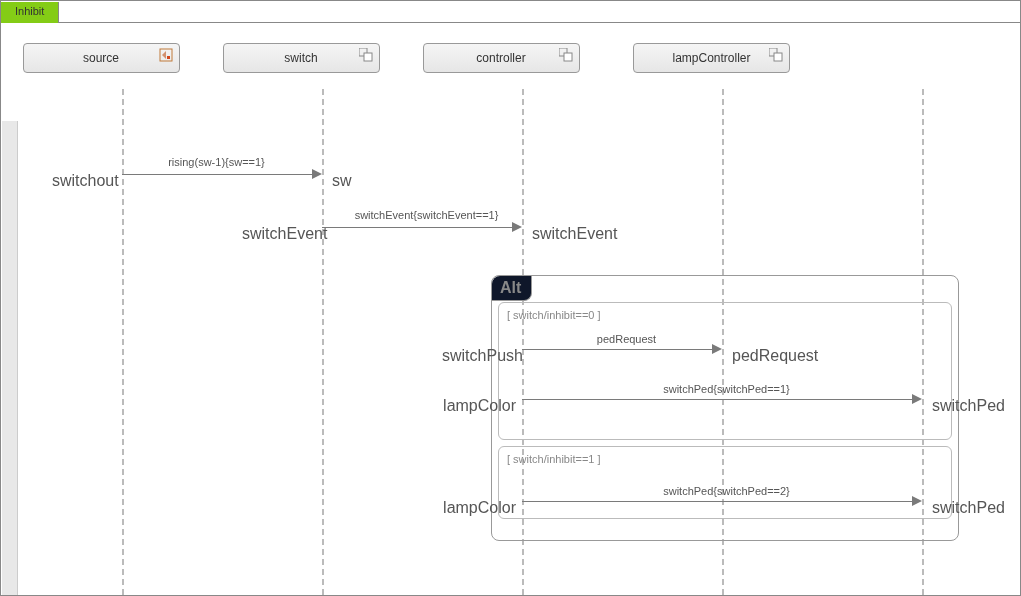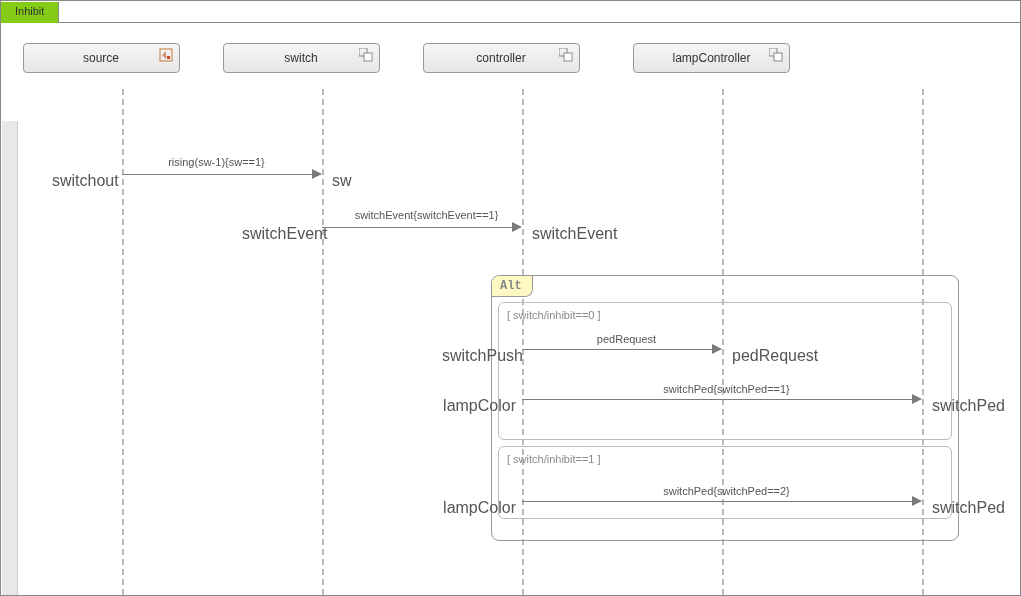--- a/index.html
+++ b/index.html
@@ -20,21 +20,21 @@
 .ll-3 { left: 521px; }
 .ll-4 { left: 721px; }
 .ll-5 { left: 921px; }
 .msg { position: absolute; z-index: 3; }
 .msg-line { position: absolute; height: 0; border-top: 1.5px solid #7a7a7a; }
 .arrowhead { position: absolute; width: 0; height: 0; border-top: 5px solid transparent; border-bottom: 5px solid transparent; border-left: 10px solid #7a7a7a; transform: translateY(-5px); }
 .msg-label-center { position:absolute; transform: translateX(-50%); text-align:center; color:#555; font-size:11px; white-space:nowrap;padding-left:9px; }
 .msg-label-left { position:absolute; text-align:right; color:#555; font-size:16px; white-space:nowrap; }
 .msg-label-right { position:absolute; text-align:left; color:#555; font-size:16px; white-space:nowrap; }
 .alt-box { position:absolute; border:1px solid #999; border-radius:8px; z-index:2; }
-.alt-title-box { position:absolute; left:0; top:0; background:#fef9c3; border:1px solid #999; border-top-width:0; border-left-width:0; border-radius:8px 0 0 0; border-bottom-right-radius: 8px; padding:3px 10px 3px 8px; font-weight:bold; color:#888; font-size:12px;font-family:Liberation Mono, monospace; }
+.alt-title-box { position:absolute; left:0; top:0; background:#0f172a; border:1px solid #999; border-top-width:0; border-left-width:0; border-radius:8px 0 0 0; border-bottom-right-radius: 8px; padding:3px 10px 3px 8px; font-weight:bold; color:#888; font-size:16px; }
 .alt-inner { position:absolute; border:1px solid #bbb; border-radius:6px; left:6px; right:6px; }
 .guard { position:absolute; left:8px; top:6px; color:#888; font-size:11px; }
 .note-text { position:absolute; font-style:italic; color:#666; font-size:11px; line-height:1.35; width:100px; }
 </style>
 </head>
 <body>
 
 <div class="frame">
 
   <div class="tab-row">

